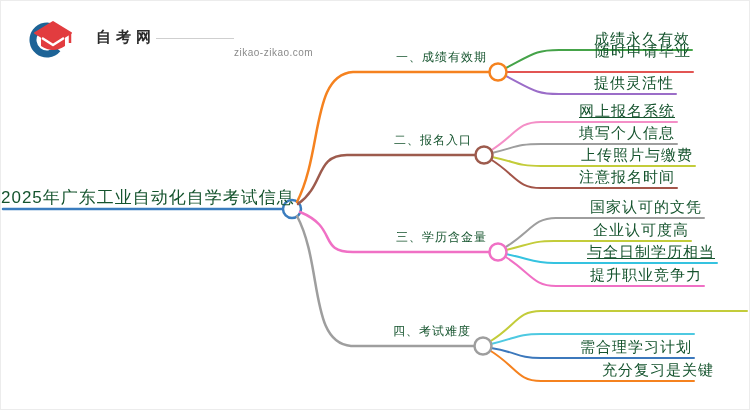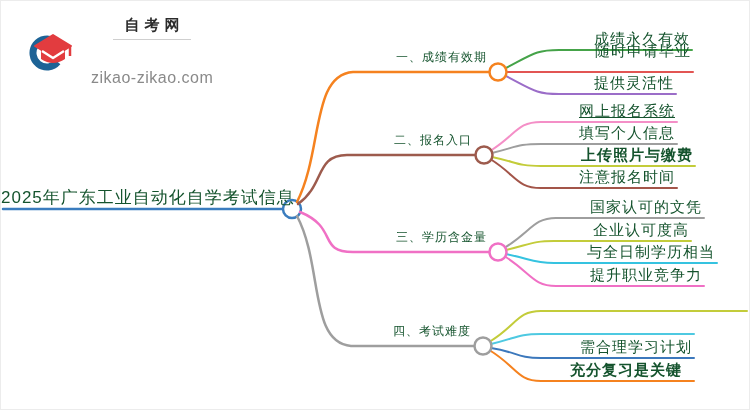--- a/index.html
+++ b/index.html
@@ -12,24 +12,24 @@
   .node{
     position:absolute;color:#14532d;text-align:right;white-space:nowrap;
     line-height:1.2;letter-spacing:1px;
   }
   .root-label{font-size:17px;}
   .branch-label{font-size:12px;}
   .child-label{font-size:15px;}
   
   .logo{position:absolute;left:28px;top:13px;display:flex;align-items:center;}
   .logo-icon{width:48px;height:48px;}
-  .logo-text{margin-left:14px;display:flex;flex-direction:column;align-items:center;}
+  .logo-text{margin-left:14px;display:flex;align-items:center;}
   .site-name{font-size:15px;font-weight:bold;color:#2b2b2b;letter-spacing:5px;padding:2px 0 4px 5px;}
   .site-divider{width:78px;border-top:1px solid #cfcfcf;height:0;}
-  .site-url{font-size:16px;color:#8a8a8a;letter-spacing:0.5px;padding-top:3px;margin-top:26px;}
+  .site-url{font-size:10px;color:#8a8a8a;letter-spacing:0.5px;padding-top:3px;margin-top:26px;}
 </style>
 </head>
 <body>
 
 <div id="stage">
 
   <svg id="wires" viewBox="0 0 750 410" fill="none" stroke-linecap="round">
 
     <path d="M 2,208 L 282,208" stroke-width="2.5" stroke="#3a7cbe"></path>
     <circle cx="291" cy="208" r="9" fill="#ffffff" stroke-width="2.5" stroke="#3a7cbe"></circle>
@@ -83,24 +83,24 @@
   <div class="node branch-label" style="left:340px;width:131px;top:132px;">二、报名入口</div>
   <div class="node branch-label" style="left:345px;width:141px;top:229px;">三、学历含金量</div>
   <div class="node branch-label" style="left:340px;width:130px;top:323px;">四、考试难度</div>
 
   <div class="node child-label" style="left:556px;width:133px;top:29px;">成绩永久有效</div>
   <div class="node child-label" style="left:556px;width:134px;top:41px;">随时申请毕业</div>
   <div class="node child-label" style="left:556px;width:117px;top:73px;">提供灵活性</div>
 
   <div class="node child-label" style="left:538px;width:136px;top:101px;text-decoration:underline;">网上报名系统</div>
   <div class="node child-label" style="left:538px;width:136px;top:123px;">填写个人信息</div>
-  <div class="node child-label" style="left:538px;width:154px;top:145px;font-weight:bold;">上传照片与缴费</div>
+  <div class="node child-label" style="left:538px;width:154px;top:145px;">上传照片与缴费</div>
   <div class="node child-label" style="left:538px;width:136px;top:167px;">注意报名时间</div>
 
   <div class="node child-label" style="left:553px;width:148px;top:197px;">国家认可的文凭</div>
   <div class="node child-label" style="left:551px;width:137px;top:220px;">企业认可度高</div>
-  <div class="node child-label" style="left:551px;width:163px;top:242px;">与全日制学历相当</div>
+  <div class="node child-label" style="left:551px;width:163px;top:242px;text-decoration:underline;">与全日制学历相当</div>
   <div class="node child-label" style="left:553px;width:148px;top:265px;">提升职业竞争力</div>
 
   <div class="node child-label" style="left:538px;width:153px;top:337px;">需合理学习计划</div>
-  <div class="node child-label" style="left:528px;width:153px;top:360px;font-weight:bold;">充分复习是关键</div>
+  <div class="node child-label" style="left:560px;width:153px;top:360px;">充分复习是关键</div>
 
 </div>
 
 </body></html>

